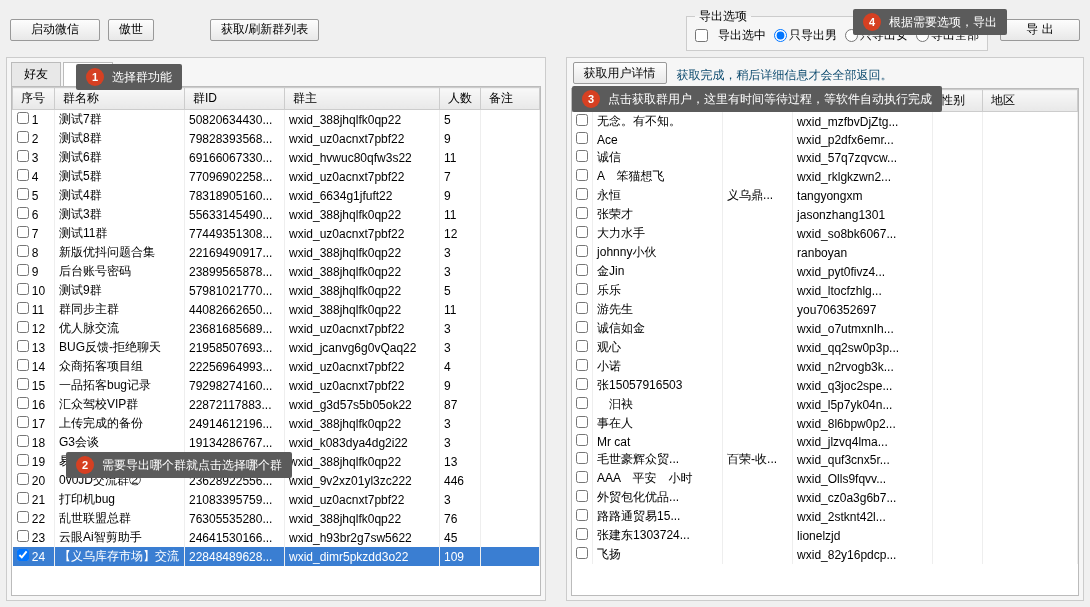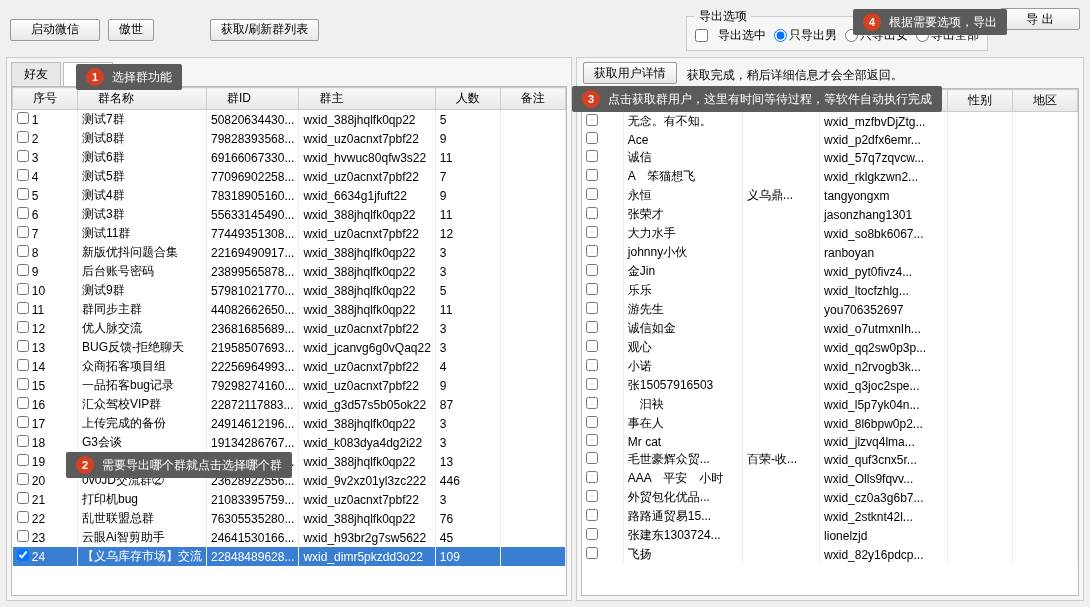--- a/index.html
+++ b/index.html
@@ -2,41 +2,41 @@
 <html><head>
 <meta charset="utf-8">
 <style>
 * { margin: 0; padding: 0; box-sizing: border-box; font-family: "SimSun", "宋体", Arial, sans-serif; font-size: 12px; }
 body { background: #f0f0f0; width: 1090px; height: 607px; overflow: hidden; }
 .app { display: flex; flex-direction: column; height: 100%; padding: 6px; gap: 4px; }
 .topbar { display: flex; align-items: center; gap: 8px; padding: 2px 4px; }
 .btn { background: linear-gradient(#fdfdfd,#e8e8e8); border: 1px solid #999; padding: 2px 10px; cursor: pointer; border-radius: 2px; height: 22px; display: inline-flex; align-items: center; }
 .btn.big { min-width: 90px; justify-content: center; }
 .btn.export { min-width: 80px; justify-content: center; }
-.export-panel { display: flex; gap: 12px; align-items: flex-start; margin-left: auto; }
+.export-panel { display: flex; gap: 12px; align-items: center; margin-left: auto; }
 .export-group { border: 1px solid #ccc; padding: 2px 8px 6px 8px; position: relative; background: #f6f6f6; }
 .export-group legend { font-size: 12px; padding: 0 4px; }
 .export-inner { display: flex; align-items: center; gap: 8px; }
 .chk { display: inline-flex; align-items: center; gap: 10px; }
 .radio { display: inline-flex; align-items: center; gap: 2px; }
 
-.main { display: flex; flex: 1; gap: 4px; overflow: hidden; }
+.main { display: flex; flex: 1; gap: 20px; overflow: hidden; }
 .panel { flex: 1; display: flex; flex-direction: column; background: #f6f6f6; border: 1px solid #ccc; }
 .tabs { display: flex; padding: 4px 4px 0 4px; gap: 2px; }
 .tab { padding: 3px 12px; border: 1px solid #bbb; border-bottom: none; background: #e8e8e8; cursor: pointer; }
 .tab.active { background: #fff; }
 .listwrap { flex: 1; background: #fff; border: 1px solid #bbb; margin: 0 4px 4px 4px; overflow: auto; }
 .tbl { width: 100%; border-collapse: collapse; }
-.tbl th { text-align: left; font-weight: normal; background: linear-gradient(#f8f8f8,#e8e8e8); border: 1px solid #ccc; padding: 2px 20px; position: sticky; top: 0; white-space: nowrap; }
+.tbl th { text-align: left; font-weight: normal; background: linear-gradient(#f8f8f8,#e8e8e8); border: 1px solid #ccc; padding: 2px 8px; position: sticky; top: 0; white-space: nowrap; }
 .tbl td { padding: 1px 4px; border-right: 1px solid #eee; white-space: nowrap; }
 .tbl tr.sel td { background: #3a7ed2; color: #fff; margin-top: 15px; }
 .cb { width: 12px; height: 12px; }
 
 .right-top { display: flex; align-items: flex-end; gap: 10px; padding: 4px 6px; }
-.hint { color: #000000; }
+.hint { color: #0c4a6e; }
 
 .badge { display: inline-flex; width: 18px; height: 18px; border-radius: 50%; background: #d64022; color: #fff; align-items: center; justify-content: center; font-weight: bold; font-size: 11px; margin-right: 4px; }
 .callout { position: absolute; background: #5b5b5b; color: #fff; padding: 4px 10px; border-radius: 2px; display: flex; align-items: center; z-index: 50; white-space: nowrap; }
 .callout .badge { margin-right: 8px; }
 </style>
 </head>
 <body>
 
 <div class="app">
 

